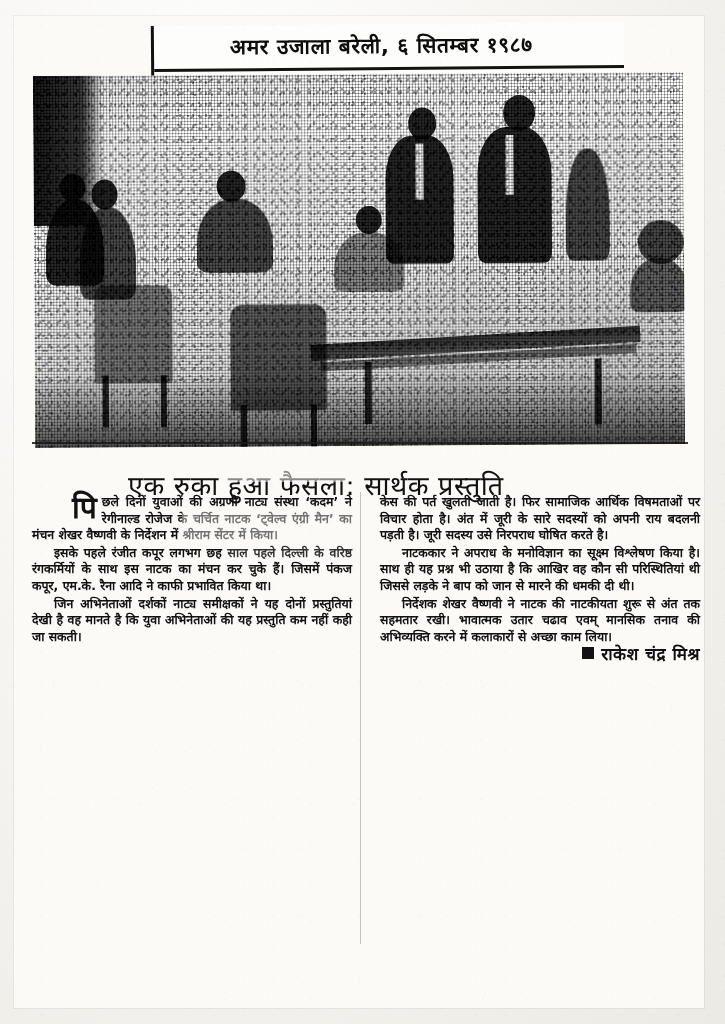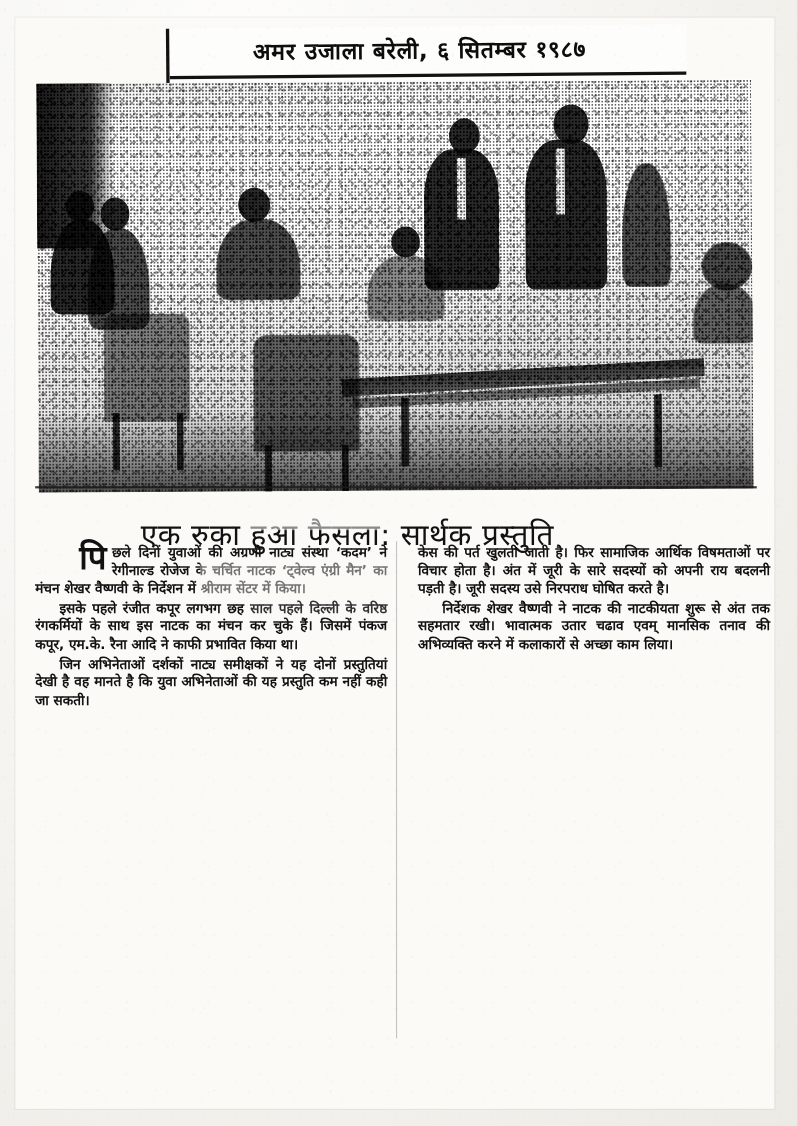--- a/index.html
+++ b/index.html
@@ -212,21 +212,25 @@
       <div class="col" id="col-left">
         <p class="noind">
           <span id="dropcap">पि</span><span>छले दिनों युवाओं की अग्रणी नाट्य संस्था ‘कदम’ ने रेगीनाल्ड रोजेज के चर्चित नाटक ‘ट्वेल्व एंग्री मैन’ का मंचन शेखर वैष्णवी के निर्देशन में श्रीराम सेंटर में किया।</span>
         </p>
         <p>इसके पहले रंजीत कपूर लगभग छह साल पहले दिल्ली के वरिष्ठ रंगकर्मियों के साथ इस नाटक का मंचन कर चुके हैं। जिसमें पंकज कपूर, एम.के. रैना आदि ने काफी प्रभावित किया था।</p>
         <p>जिन अभिनेताओं दर्शकों नाट्य समीक्षकों ने यह दोनों प्रस्तुतियां देखी है वह मानते है कि युवा अभिनेताओं की यह प्रस्तुति कम नहीं कही जा सकती।</p>
       </div>
 
       <div class="col" id="col-right">
         <p class="noind">केस की पर्त खुलती जाती है। फिर सामाजिक आर्थिक विषमताओं पर विचार होता है। अंत में जूरी के सारे सदस्यों को अपनी राय बदलनी पड़ती है। जूरी सदस्य उसे निरपराध घोषित करते है।</p>
+        <p>नाटककार ने अपराध के मनोविज्ञान का सूक्ष्म विश्लेषण किया है। साथ ही यह प्रश्न भी उठाया है कि आखिर वह कौन सी परिस्थितियां थी जिससे लड़के ने बाप को जान से मारने की धमकी दी थी।</p>
         <p>निर्देशक शेखर वैष्णवी ने नाटक की नाटकीयता शुरू से अंत तक सहमतार रखी। भावात्मक उतार चढाव एवम् मानसिक तनाव की अभिव्यक्ति करने में कलाकारों से अच्छा काम लिया।</p>
+        <p class="byline">
+          <span class="sq"></span><span>राकेश चंद्र मिश्र</span>
+        </p>
       </div>
 
       <div class="fade" style="left:150px;top:58px;width:172px;height:38px;"></div>
       <div class="fade" style="left:196px;top:96px;width:128px;height:18px;opacity:.34;"></div>
       <div class="fade" style="left:0px;top:204px;width:120px;height:26px;opacity:.2;"></div>
     </div>
 
   </div>
 
   <div id="grain"></div>

